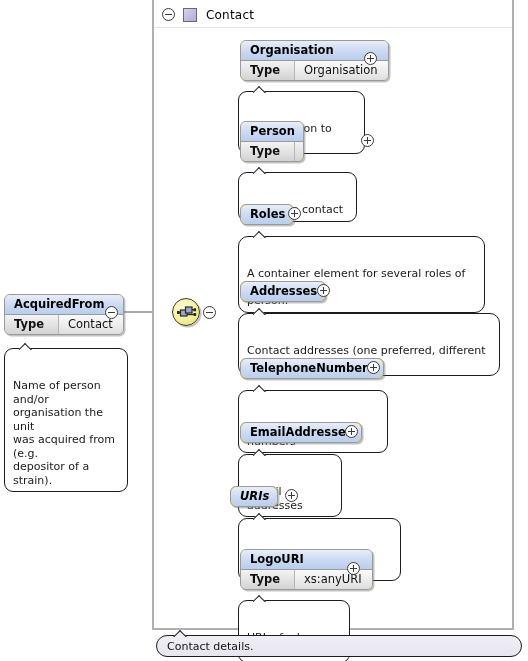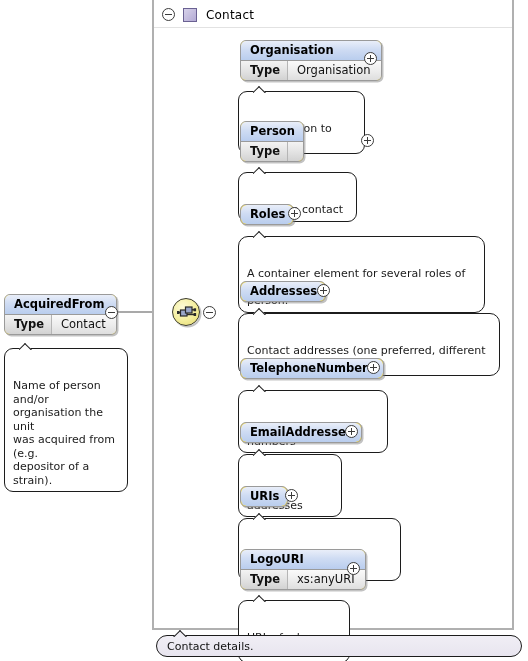--- a/index.html
+++ b/index.html
@@ -110,21 +110,21 @@
     border-radius: 6px;
   }
   .nodebox .typerow {
     display: flex;
     background: linear-gradient(to bottom,#f3f3f3 0%, #e2e2e2 55%, #d2d2d2 100%);
     font-size: 11.5px;
     color: #111;
     white-space: nowrap;
   }
   .nodebox .typerow .k {
-    padding: 2px 7px 3px 9px;
+    padding: 2px 14px 3px 9px;
     border-right: 1px solid #b5b5b5;
     font-weight: bold;
   }
   .nodebox .typerow .v {
     padding: 2px 10px 3px 9px;
     background: linear-gradient(to bottom,#fafafa 0%, #ececec 55%, #dedede 100%);
   }
 
   
   .ann {
@@ -343,21 +343,21 @@
     <div class="nodebox simple">
       <span class="nm">EmailAddresses</span>
     </div>
   </div>
   <span class="toggle plus abs" style="left:345px; top:425px;"></span>
   <div class="ann" style="left:238px; top:454px; width:104px;">
     <span class="tip"></span>
     <span>E-mail addresses</span>
   </div>
 
-  <div class="node" style="left:240px; top:486px;">
+  <div class="node" style="left:230px; top:486px;font-style:italic;">
     <div class="nodebox simple">
       <span class="nm">URIs</span>
     </div>
   </div>
   <span class="toggle plus abs" style="left:285px; top:489px;"></span>
   <div class="ann" style="left:238px; top:518px; width:163px;">
     <span class="tip"></span>
     <span>URIs for person or organisation</span>
   </div>
 

